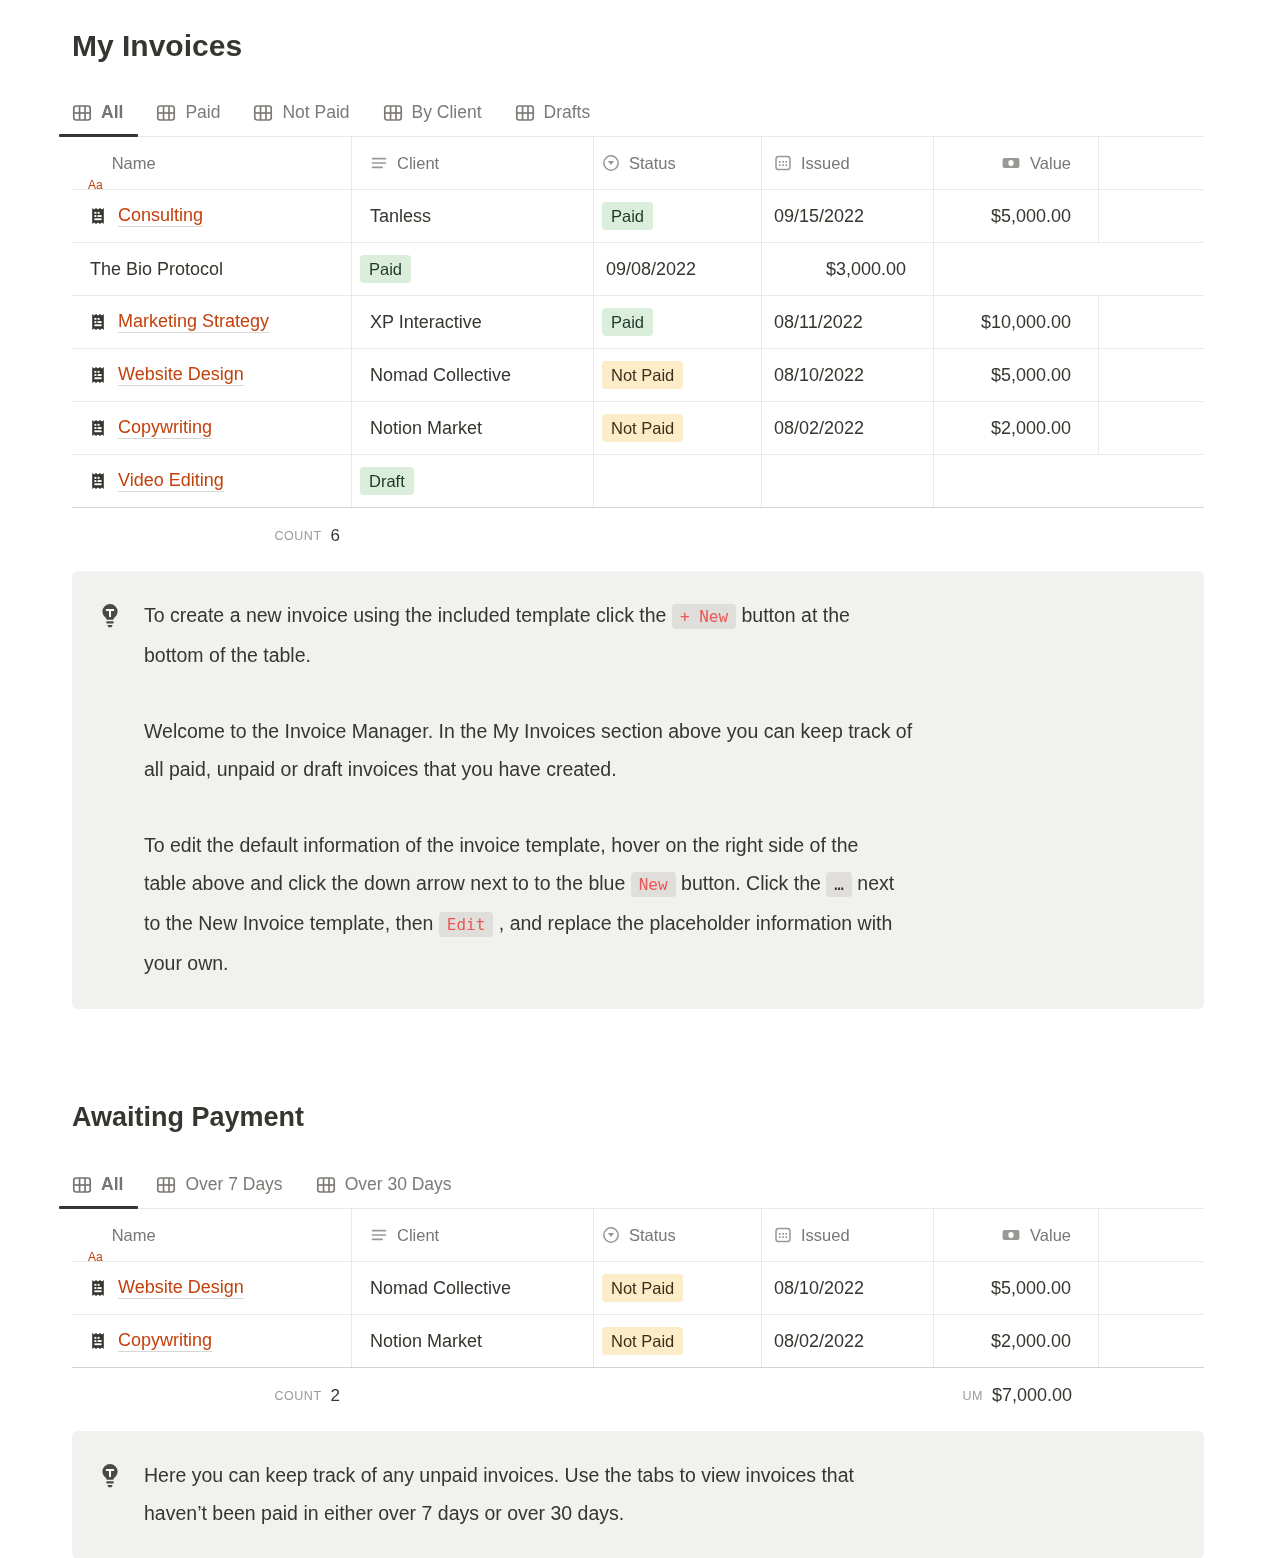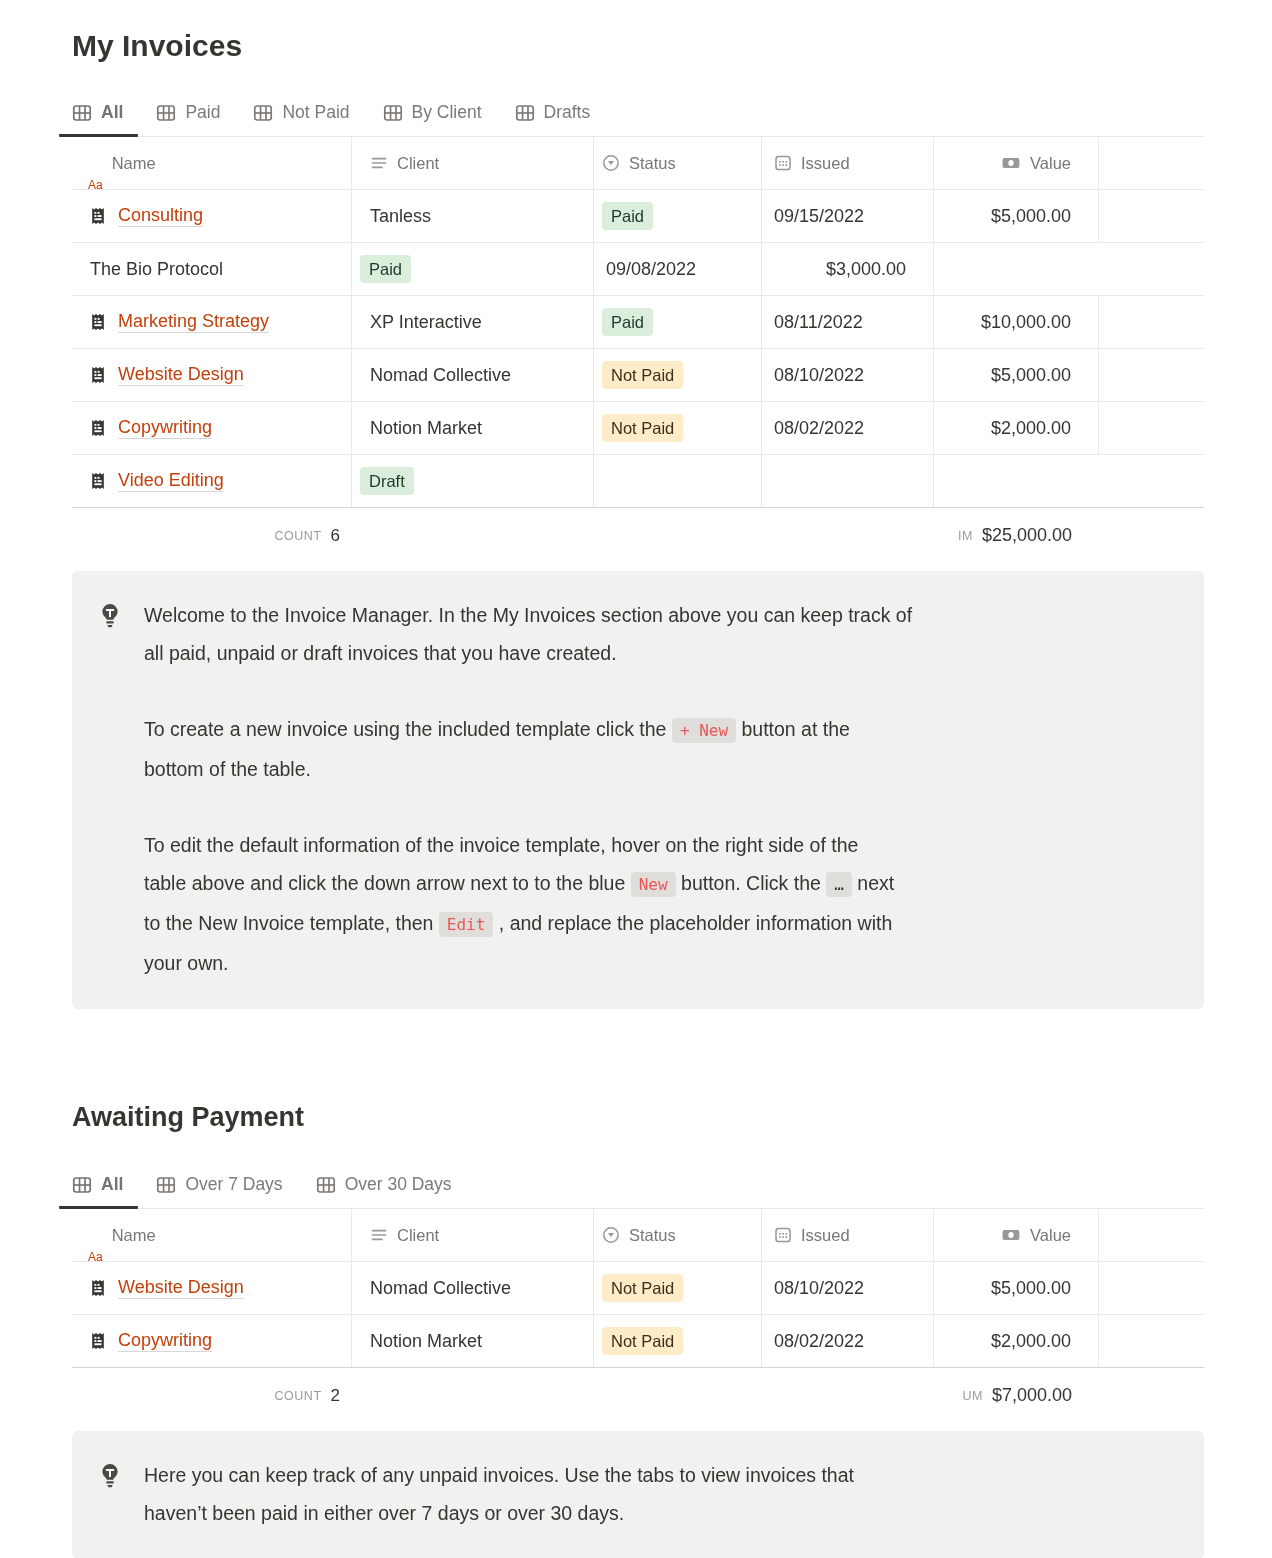--- a/index.html
+++ b/index.html
@@ -340,37 +340,33 @@
             <span></span>
           </div>
           <div class="t-cell c-extra"></div>
         </div>
         <div class="t-row t-foot">
           <div class="t-cell c-count agg">
             <span class="agg-label">COUNT</span>
             <span class="agg-count">6</span>
           </div>
           <div class="t-cell" style="grid-column:span 3"></div>
-          <div class="t-cell c-value agg">
-            <span class="agg-label">IM</span>
-            <span class="agg-sum">$25,000.00</span>
-          </div>
           <div class="t-cell c-extra"></div>
         </div>
       </div>
     <div class="callout" id="callout-s1">
         <span class="callout-ic"><svg width="26" height="27" viewBox="0 0 26 27">
             <path d="M13 2 a7.6 7.6 0 0 1 7.6 7.6 c0 2.7-1.5 4.4-2.8 5.7-.9.9-1.4 1.6-1.6 2.5 h-6.4 c-.2-.9-.7-1.6-1.6-2.5-1.3-1.3-2.8-3-2.8-5.7 A7.6 7.6 0 0 1 13 2 Z" fill="#4a4943"></path>
             <rect x="9.2" y="19.2" width="7.6" height="2.3" rx="1.1" fill="#4a4943"></rect>
             <path d="M10.4 23 h5.2 l-1.1 2.2 h-3 Z" fill="#4a4943"></path>
             <path d="M9.7 8 h6.6 M13 8 v6.2" stroke="#ffffff" stroke-width="2" stroke-linecap="round" fill="none"></path>
           </svg></span>
-        <div class="callout-text"><div class="callout-p"><span class="seg">Welcome to the Invoice Manager. In the My Invoices section above you can keep track of
-all paid, unpaid or draft invoices that you have created.</span></div><div class="callout-p"><span class="seg">To create a new invoice using the included template click the </span><span class="code red">+ New</span><span class="seg"> button at the
-bottom of the table.</span></div><div class="callout-p"><span class="seg">To edit the default information of the invoice template, hover on the right side of the
+        <div class="callout-text"><div class="callout-p"><span class="seg">To create a new invoice using the included template click the </span><span class="code red">+ New</span><span class="seg"> button at the
+bottom of the table.</span></div><div class="callout-p"><span class="seg">Welcome to the Invoice Manager. In the My Invoices section above you can keep track of
+all paid, unpaid or draft invoices that you have created.</span></div><div class="callout-p"><span class="seg">To edit the default information of the invoice template, hover on the right side of the
 table above and click the down arrow next to to the blue </span><span class="code red">New</span><span class="seg"> button. Click the </span><span class="code dark">…</span><span class="seg"> next
 to the New Invoice template, then </span><span class="code red">Edit</span><span class="seg"> , and replace the placeholder information with
 your own.</span></div></div>
       </div>
   </section>
 
   <section>
     <h2 class="sec-title h2">Awaiting Payment</h2>
     <div class="tabs" id="tabs-s2">
         <div class="tab active">

